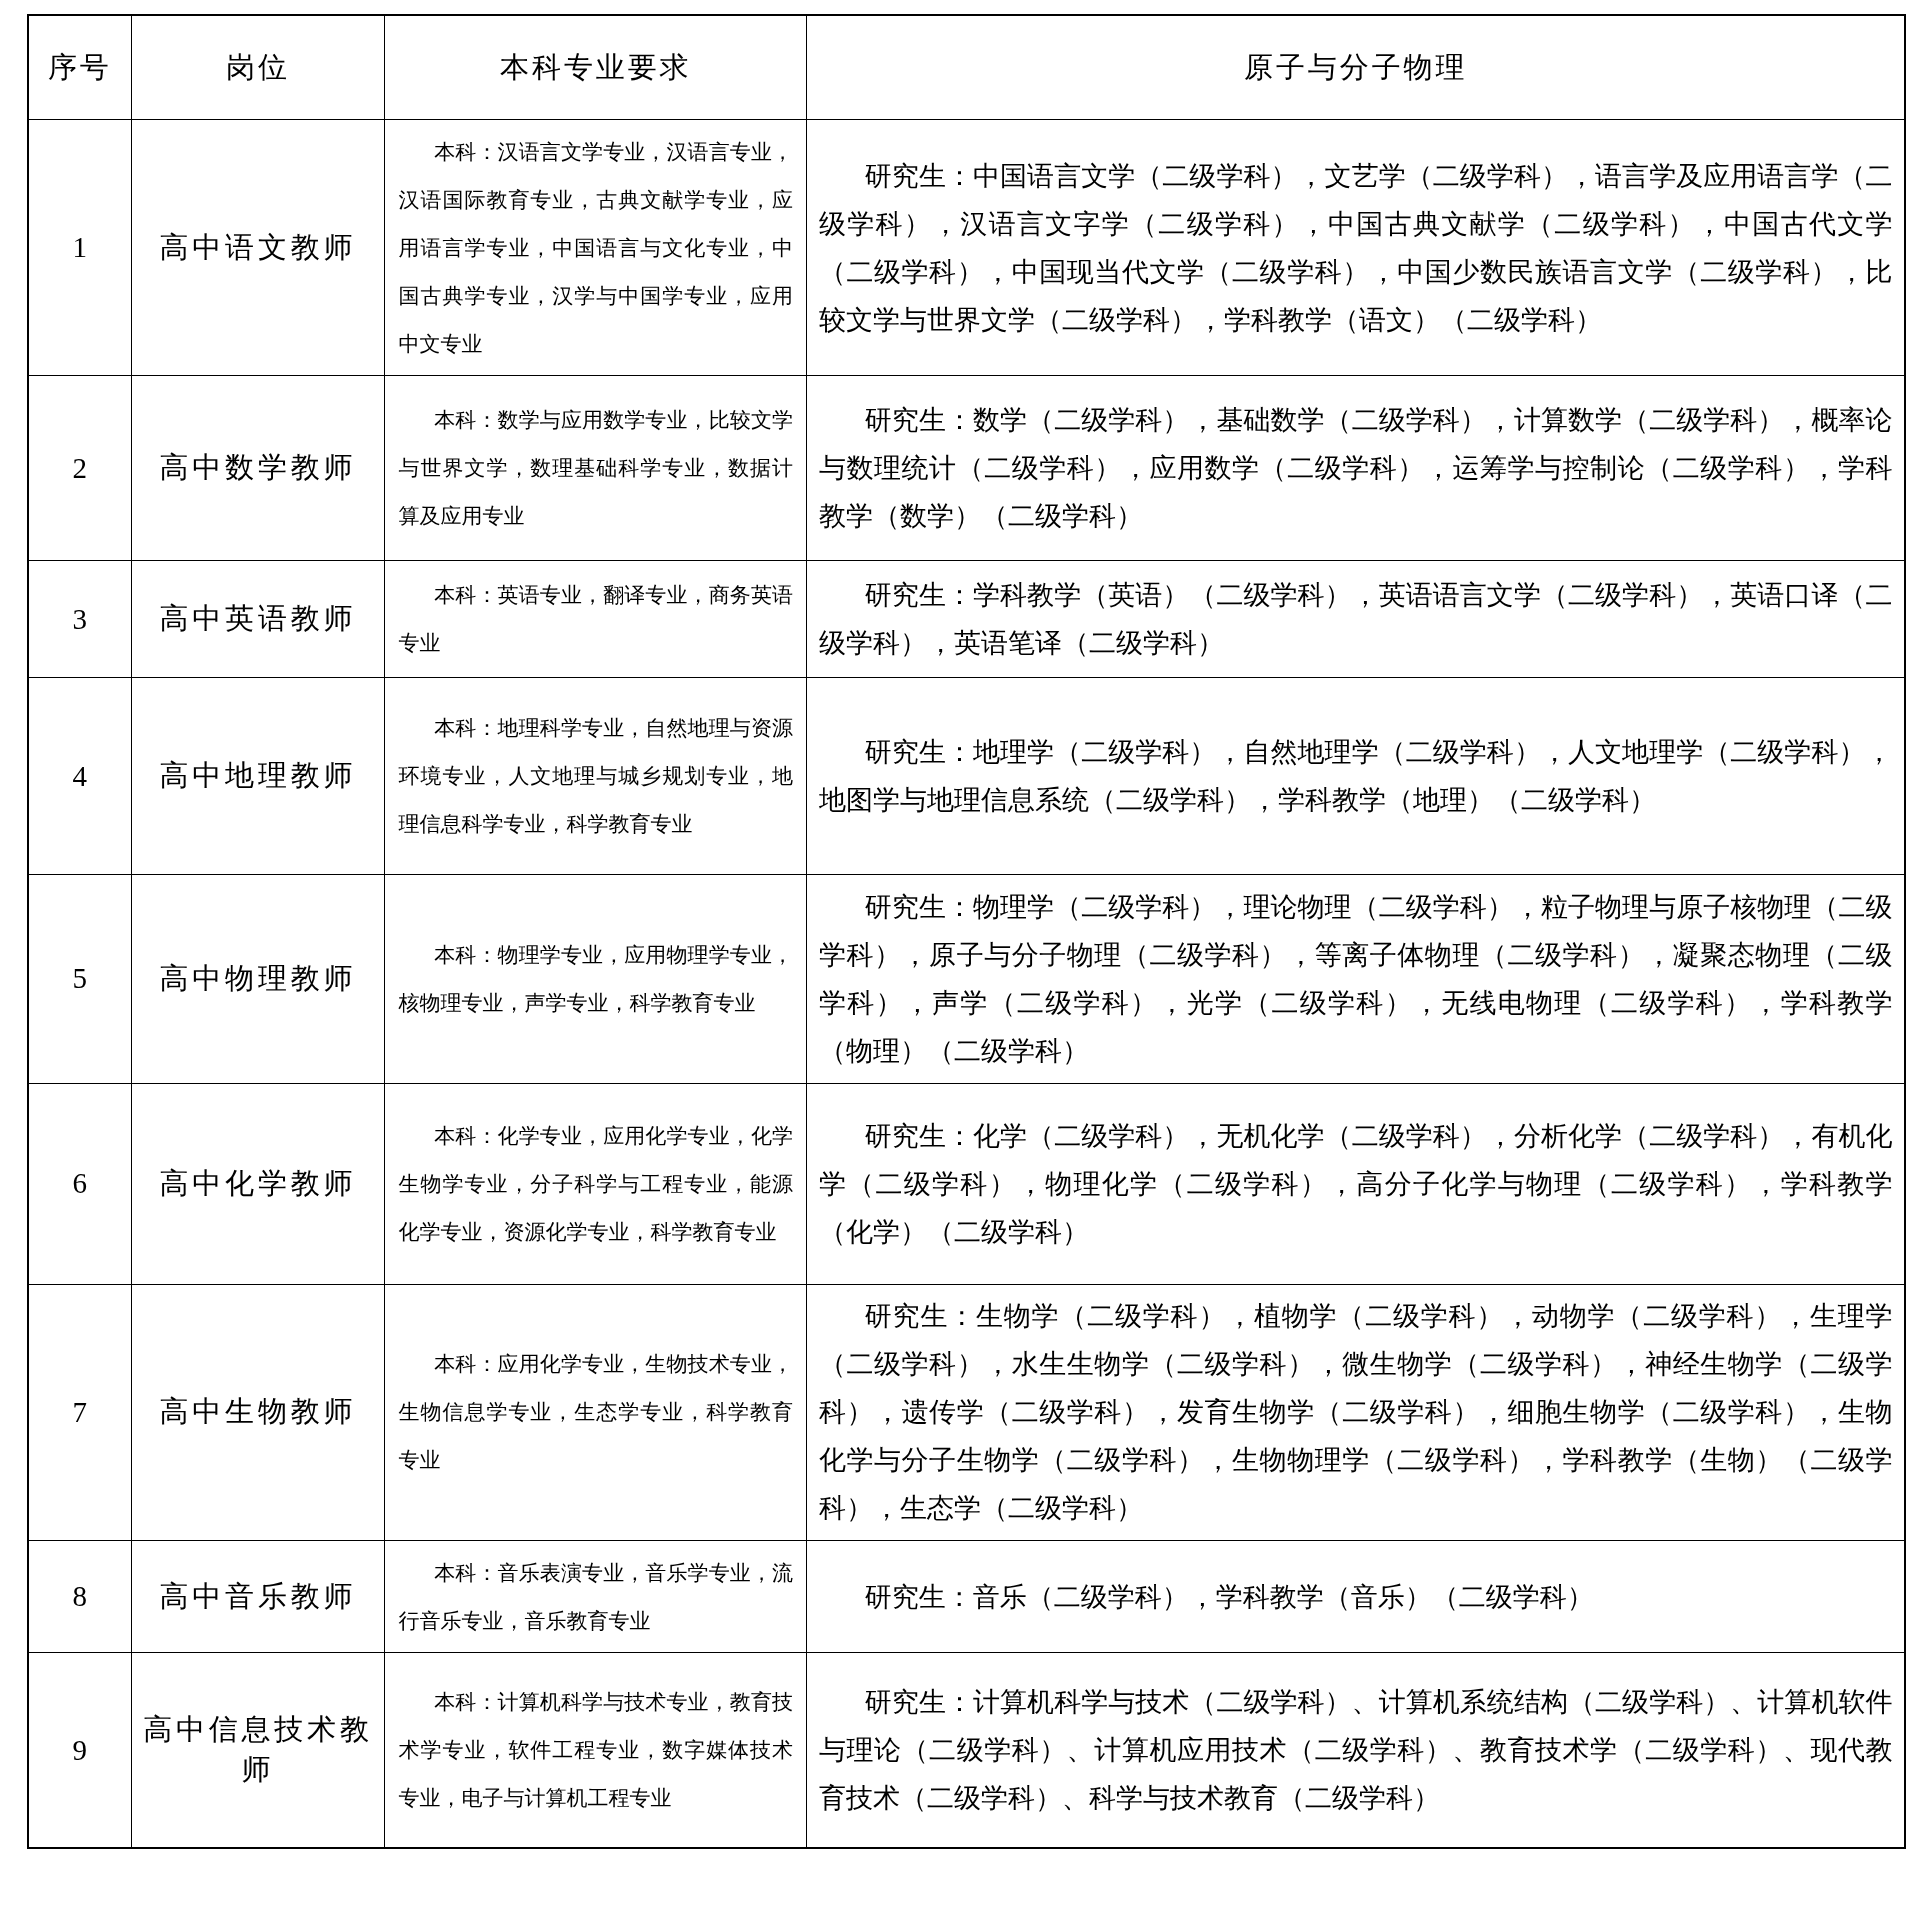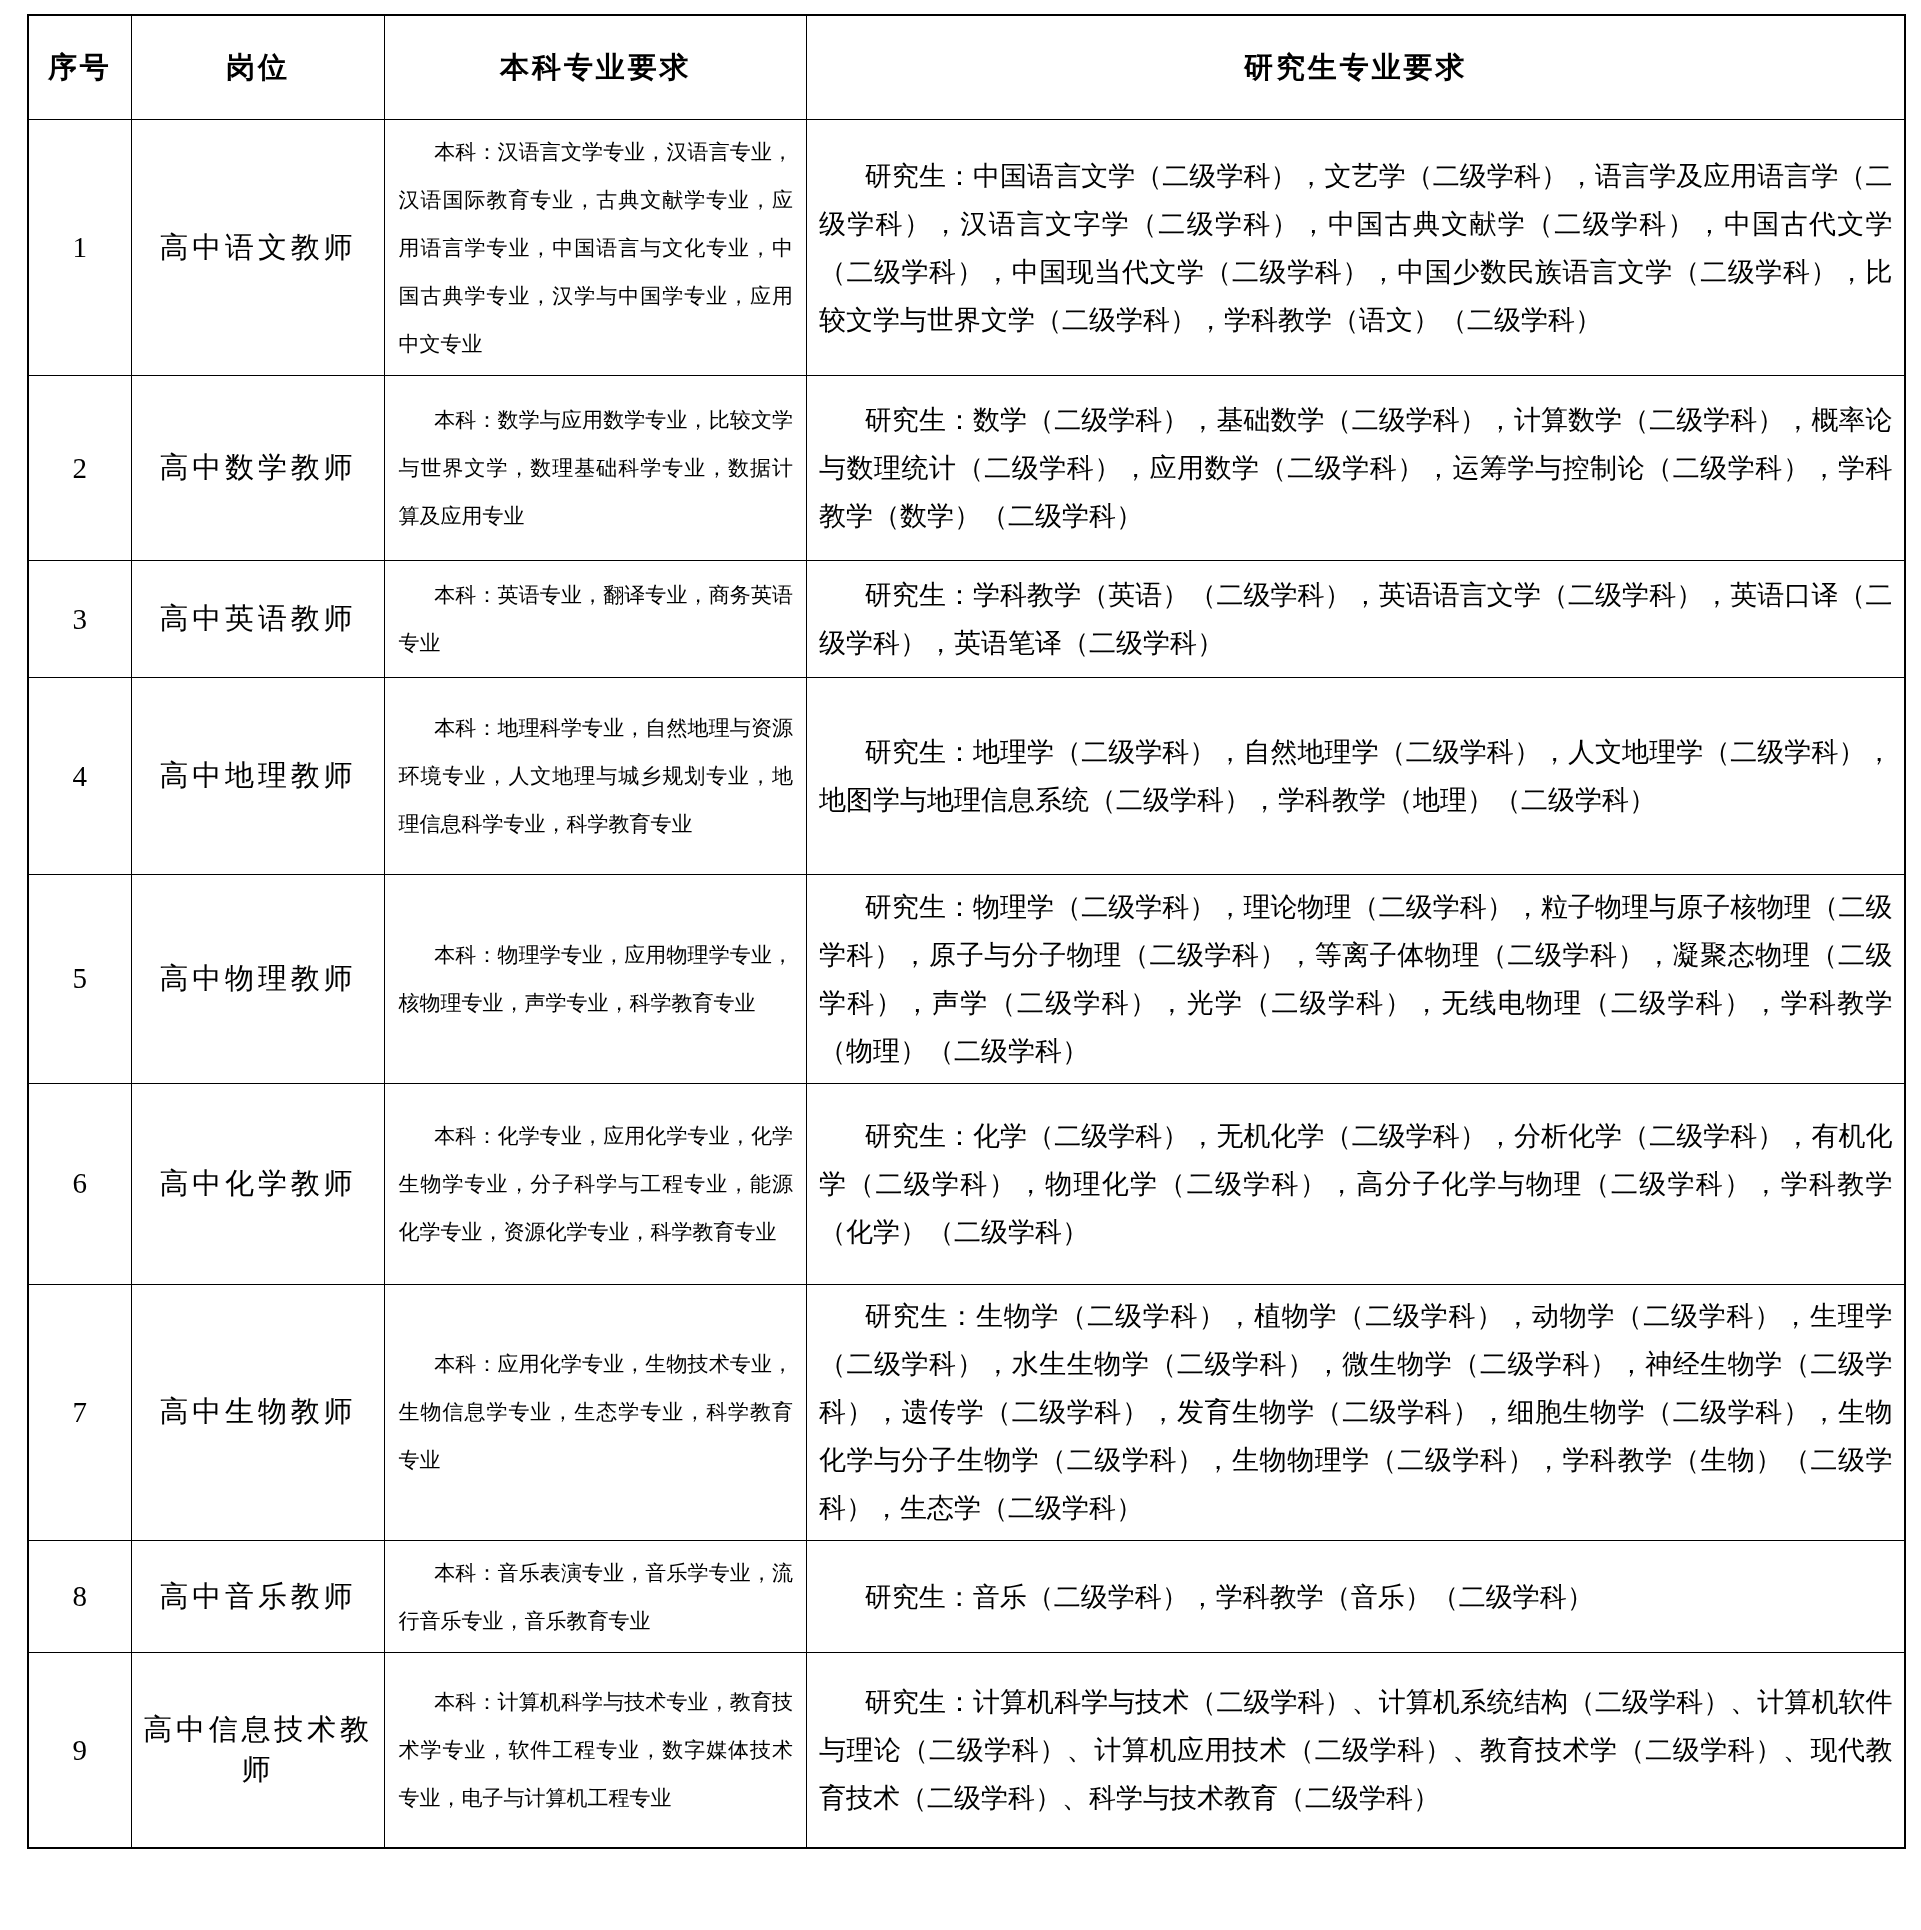--- a/index.html
+++ b/index.html
@@ -31,21 +31,21 @@
     vertical-align: middle;
     background: #ffffff;
   }
   col.c-no  { width: 5.5%; }
   col.c-pos { width: 13.5%; }
   col.c-ug  { width: 22.5%; }
   col.c-gr  { width: 58.5%; }
 
   .req-table thead tr { height: 104px; }
   .req-table th {
-    font-weight: bold;
+    font-weight: normal;
     font-size: 29px;
     text-align: center;
     letter-spacing: 2.9px;
   }
   td.no-cell {
     text-align: center;
     font-size: 29px;
   }
   td.pos-cell {
     text-align: center;
@@ -82,21 +82,21 @@
       <col class="c-no">
         <col class="c-pos">
         <col class="c-ug">
         <col class="c-gr">
     </colgroup>
     <thead>
       <tr>
         <th>序号</th>
         <th>岗位</th>
         <th>本科专业要求</th>
-        <th>研究生专业要求</th>
+        <th>原子与分子物理</th>
       </tr>
     </thead>
     <tbody>
       <tr>
         <td class="no-cell">1</td>
         <td class="pos-cell">高中语文教师</td>
         <td class="detail-cell ug-cell">本科：汉语言文学专业，汉语言专业，汉语国际教育专业，古典文献学专业，应用语言学专业，中国语言与文化专业，中国古典学专业，汉学与中国学专业，应用中文专业</td>
         <td class="detail-cell gr-cell">研究生：中国语言文学（二级学科），文艺学（二级学科），语言学及应用语言学（二级学科），汉语言文字学（二级学科），中国古典文献学（二级学科），中国古代文学（二级学科），中国现当代文学（二级学科），中国少数民族语言文学（二级学科），比较文学与世界文学（二级学科），学科教学（语文）（二级学科）</td>
       </tr>
       <tr>

